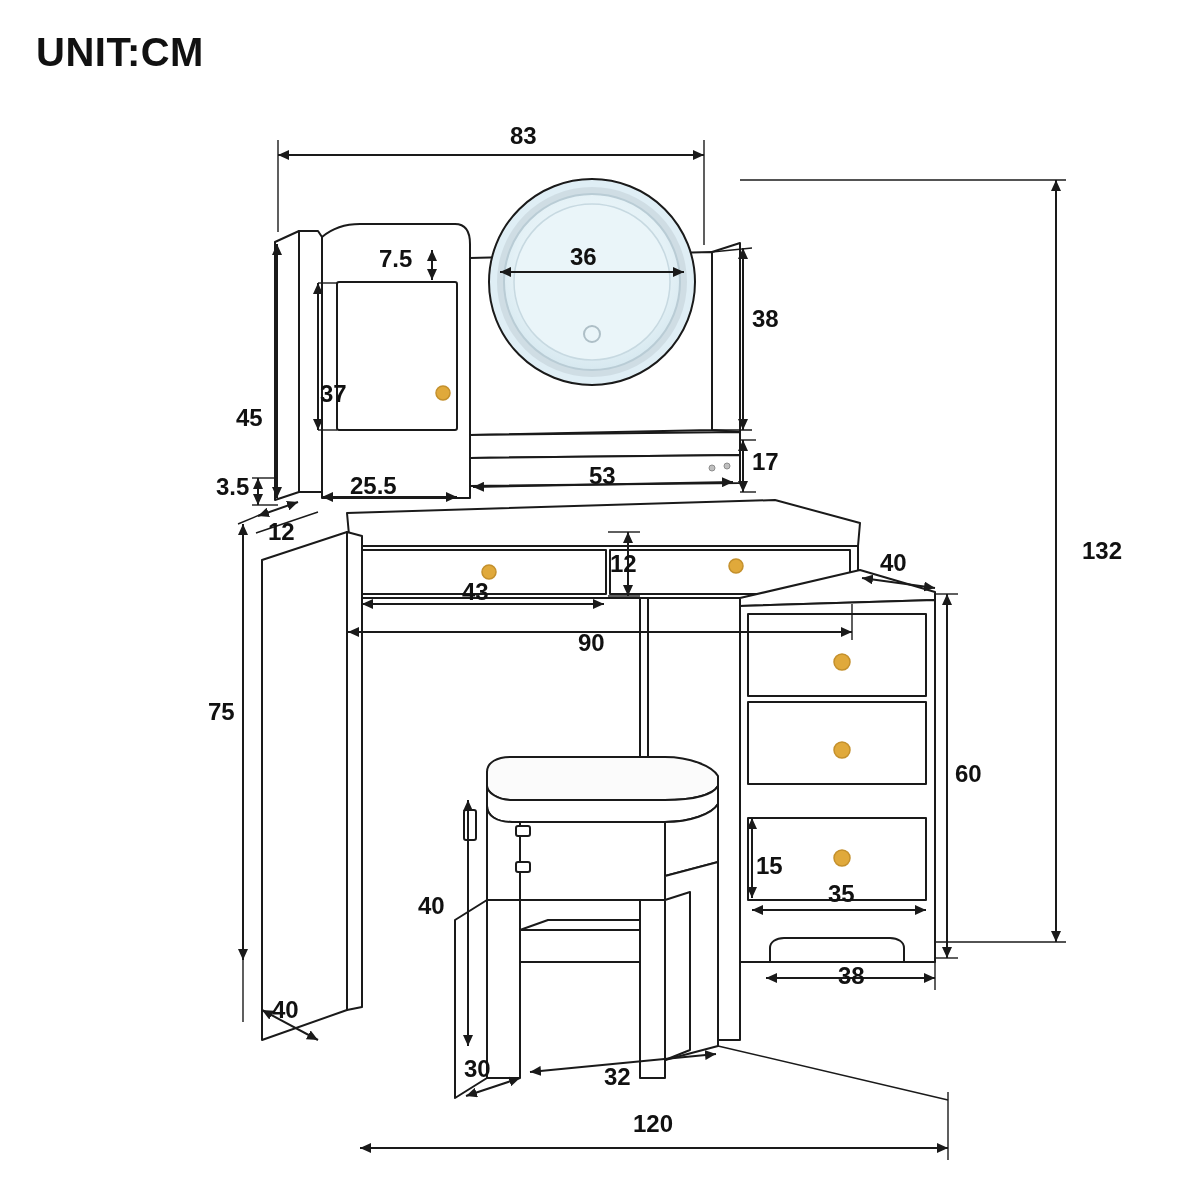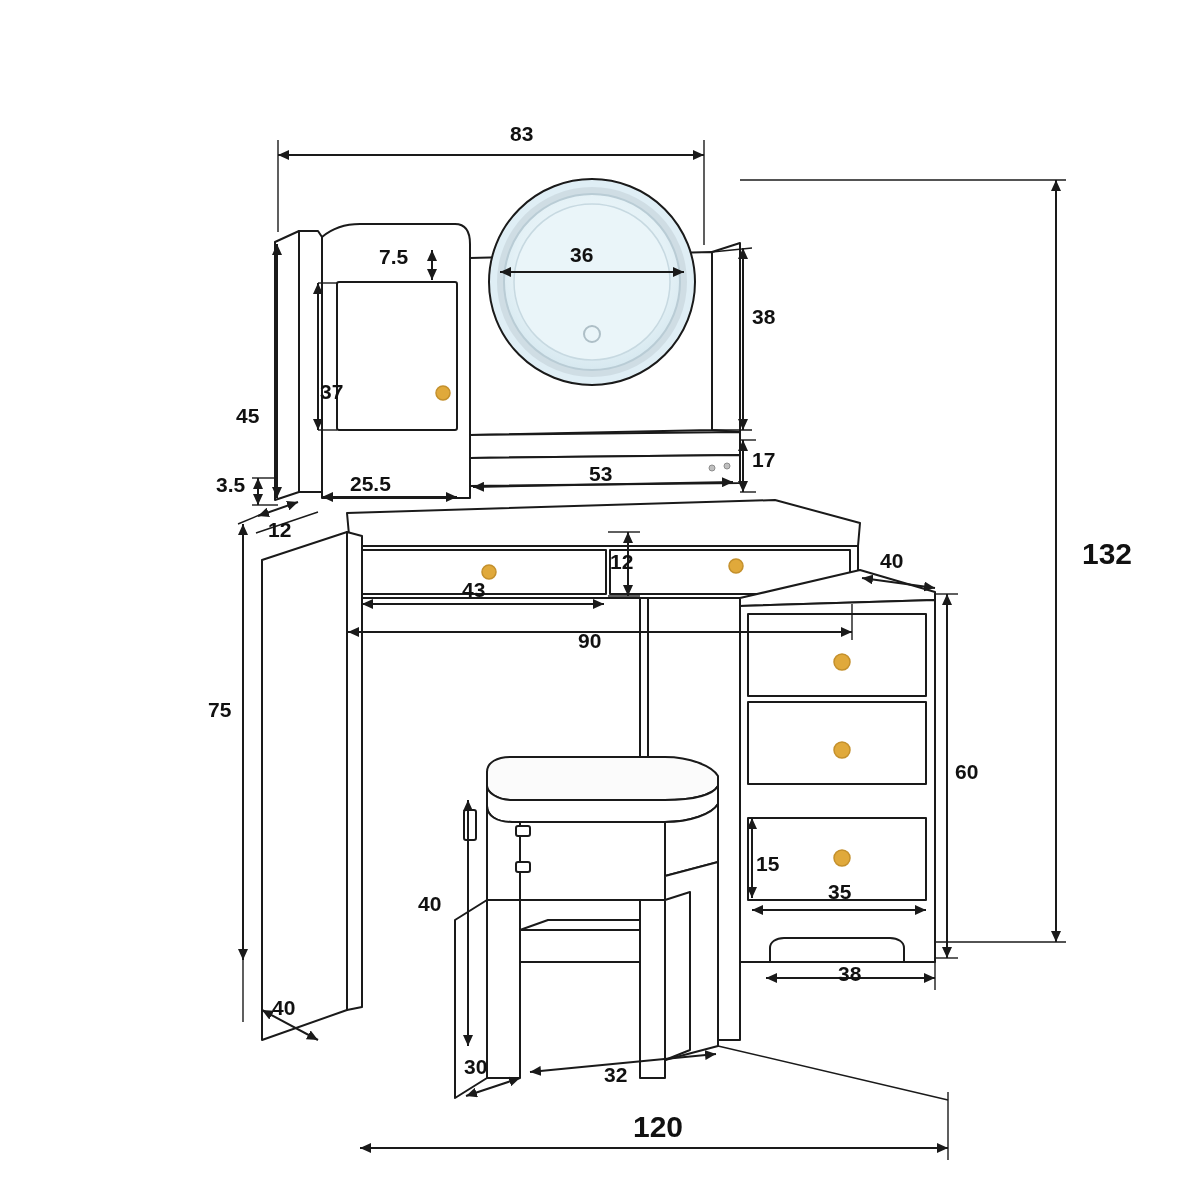--- a/index.html
+++ b/index.html
@@ -13,31 +13,32 @@
   }
   #stage{position:absolute;left:0;top:0;width:1200px;height:1200px;}
   #unit-title{
     position:absolute;left:36px;top:30px;
     font-size:40px;font-weight:bold;letter-spacing:0.5px;
     color:#111;
   }
   svg.layer{position:absolute;left:0;top:0;width:1200px;height:1200px;}
   .dimtext{
     position:absolute;
-    font-size:21px;font-weight:bold;color:#111;
+    font-size:24px;font-weight:bold;color:#111;
     font-family:"Liberation Sans", sans-serif;
     white-space:nowrap;
   }
-  .dimtext.big{font-size:30px;}
+  .dimtext.big{font-size:24px;}
 </style>
 </head>
 <body>
 
 <div id="stage">
 
+  <div id="unit-title">UNIT:CM</div>
 
   <svg class="layer" viewBox="0 0 1200 1200">
     <defs>
       <marker id="arrL" markerWidth="12" markerHeight="10" refX="11" refY="5" orient="auto" markerUnits="userSpaceOnUse">
         <path d="M11,5 L0,0 L0,10 z" fill="#1a1a1a"></path>
       </marker>
       <marker id="arrR" markerWidth="12" markerHeight="10" refX="1" refY="5" orient="auto" markerUnits="userSpaceOnUse">
         <path d="M1,5 L12,0 L12,10 z" fill="#1a1a1a"></path>
       </marker>
       <radialGradient id="mirrorGlass" cx="50%" cy="42%" r="62%">

